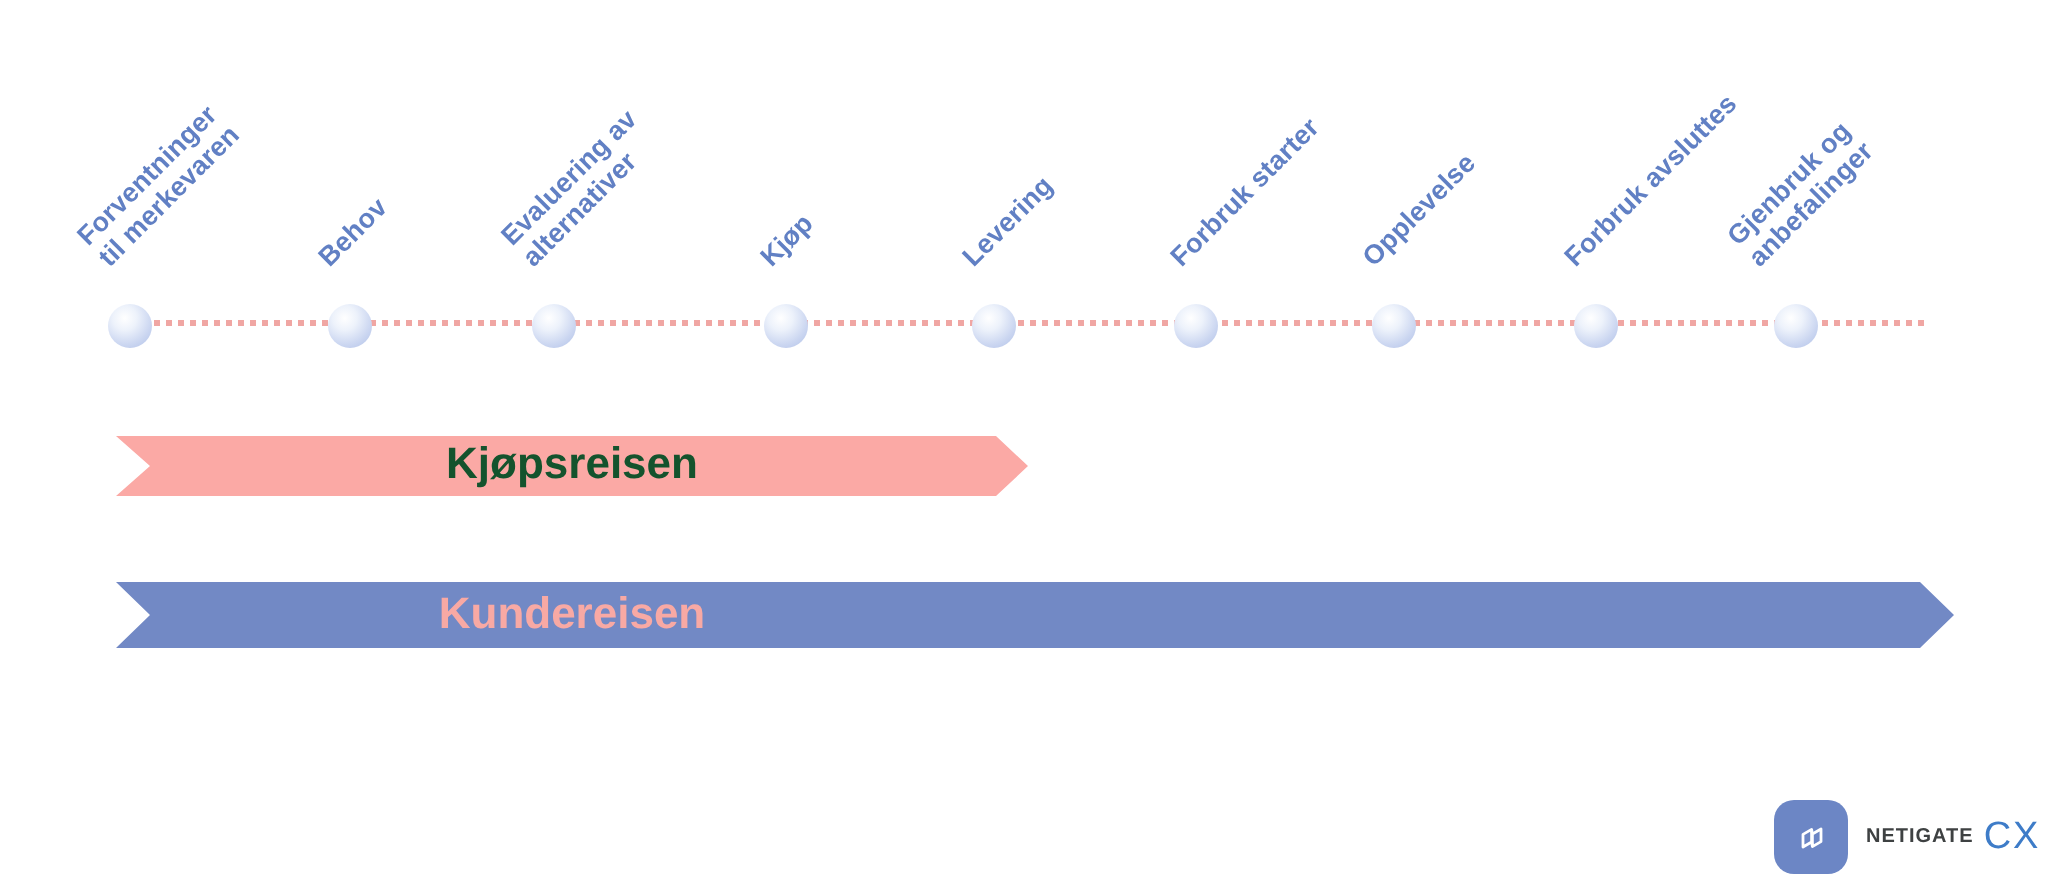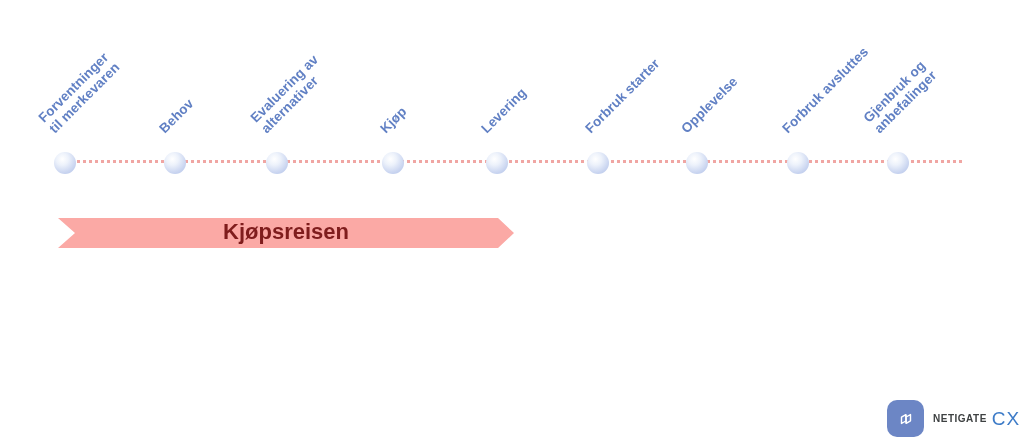--- a/index.html
+++ b/index.html
@@ -36,21 +36,21 @@
   }
   .arrow-blue {
     top:291px; width:919px; height:33px; background:#7289c5;
     clip-path: polygon(0px 0px, 902px 0px, 919px 16.5px, 902px 33px, 0px 33px, 17px 16.5px);
   }
   .arrow-label {
     position:absolute; left:228px; top:50%;
     transform:translate(-50%,-54%);
     font-size:22px; font-weight:bold; white-space:nowrap;
   }
-  .arrow-pink .arrow-label { color:#7f1d1d; }
+  .arrow-pink .arrow-label { color:#14532d; }
   .arrow-blue .arrow-label { color:#f8a9a4; }
 
   
   .logo { position:absolute; left:887px; top:400px; display:flex; align-items:center; }
   .logo-icon {
     width:37px; height:37px; border-radius:10px; background:#6c86c5;
     display:flex; align-items:center; justify-content:center;
   }
   .logo-brand {
     margin-left:9px; font-size:10px; font-weight:bold;
@@ -104,20 +104,23 @@
   <div class="tdot" style="left:382px;"></div>
   <div class="tdot" style="left:486px;"></div>
   <div class="tdot" style="left:587px;"></div>
   <div class="tdot" style="left:686px;"></div>
   <div class="tdot" style="left:787px;"></div>
   <div class="tdot" style="left:887px;"></div>
 
   <div class="arrow arrow-pink">
     <span class="arrow-label">Kjøpsreisen</span>
   </div>
+  <div class="arrow arrow-blue">
+    <span class="arrow-label">Kundereisen</span>
+  </div>
 
   <div class="logo">
     <div class="logo-icon">
       <svg width="24" height="24" viewBox="0 0 24 24" fill="none" stroke="#ffffff" stroke-width="1.4" stroke-linejoin="round">
         <path d="M7.5 10.2 L11.8 7.7 L11.8 14 L7.5 16.5 Z"></path>
         <path d="M12.2 10 L16.5 7.5 L16.5 13.8 L12.2 16.3 Z"></path>
         <path d="M11.8 7.7 L12.2 10"></path>
         <path d="M11.8 14 L12.2 16.3"></path>
       </svg>
     </div>

